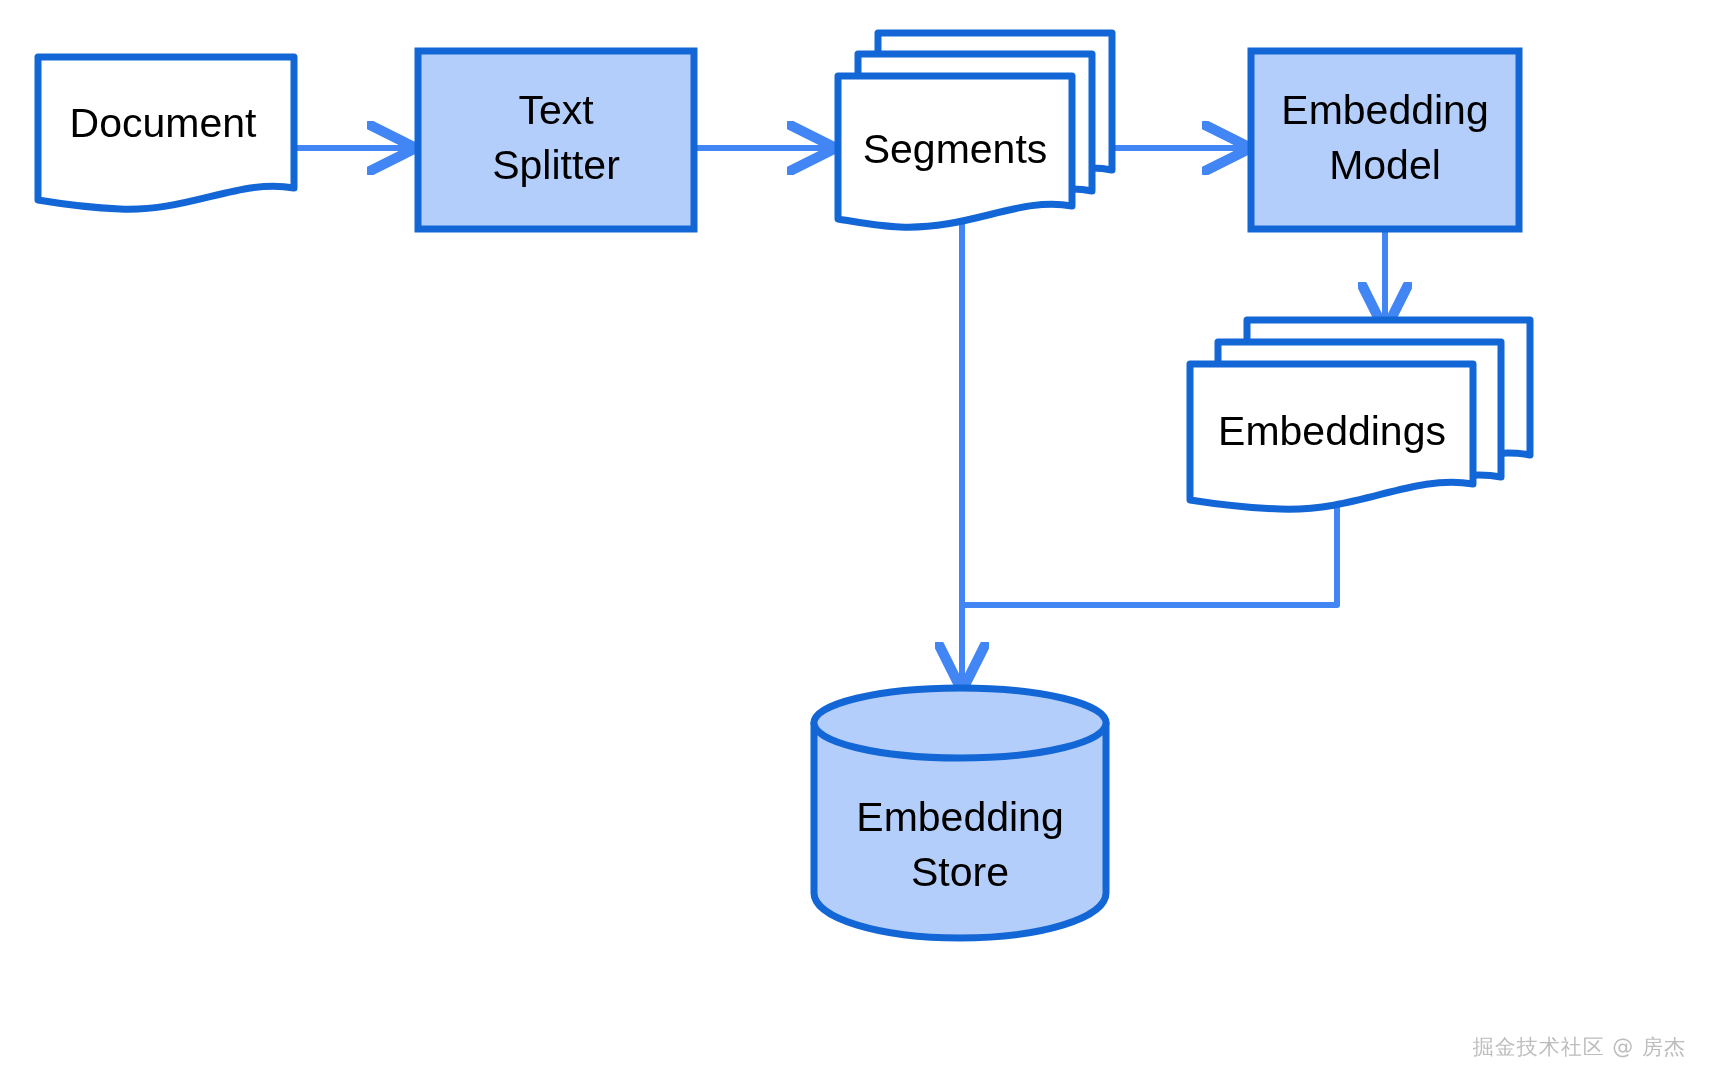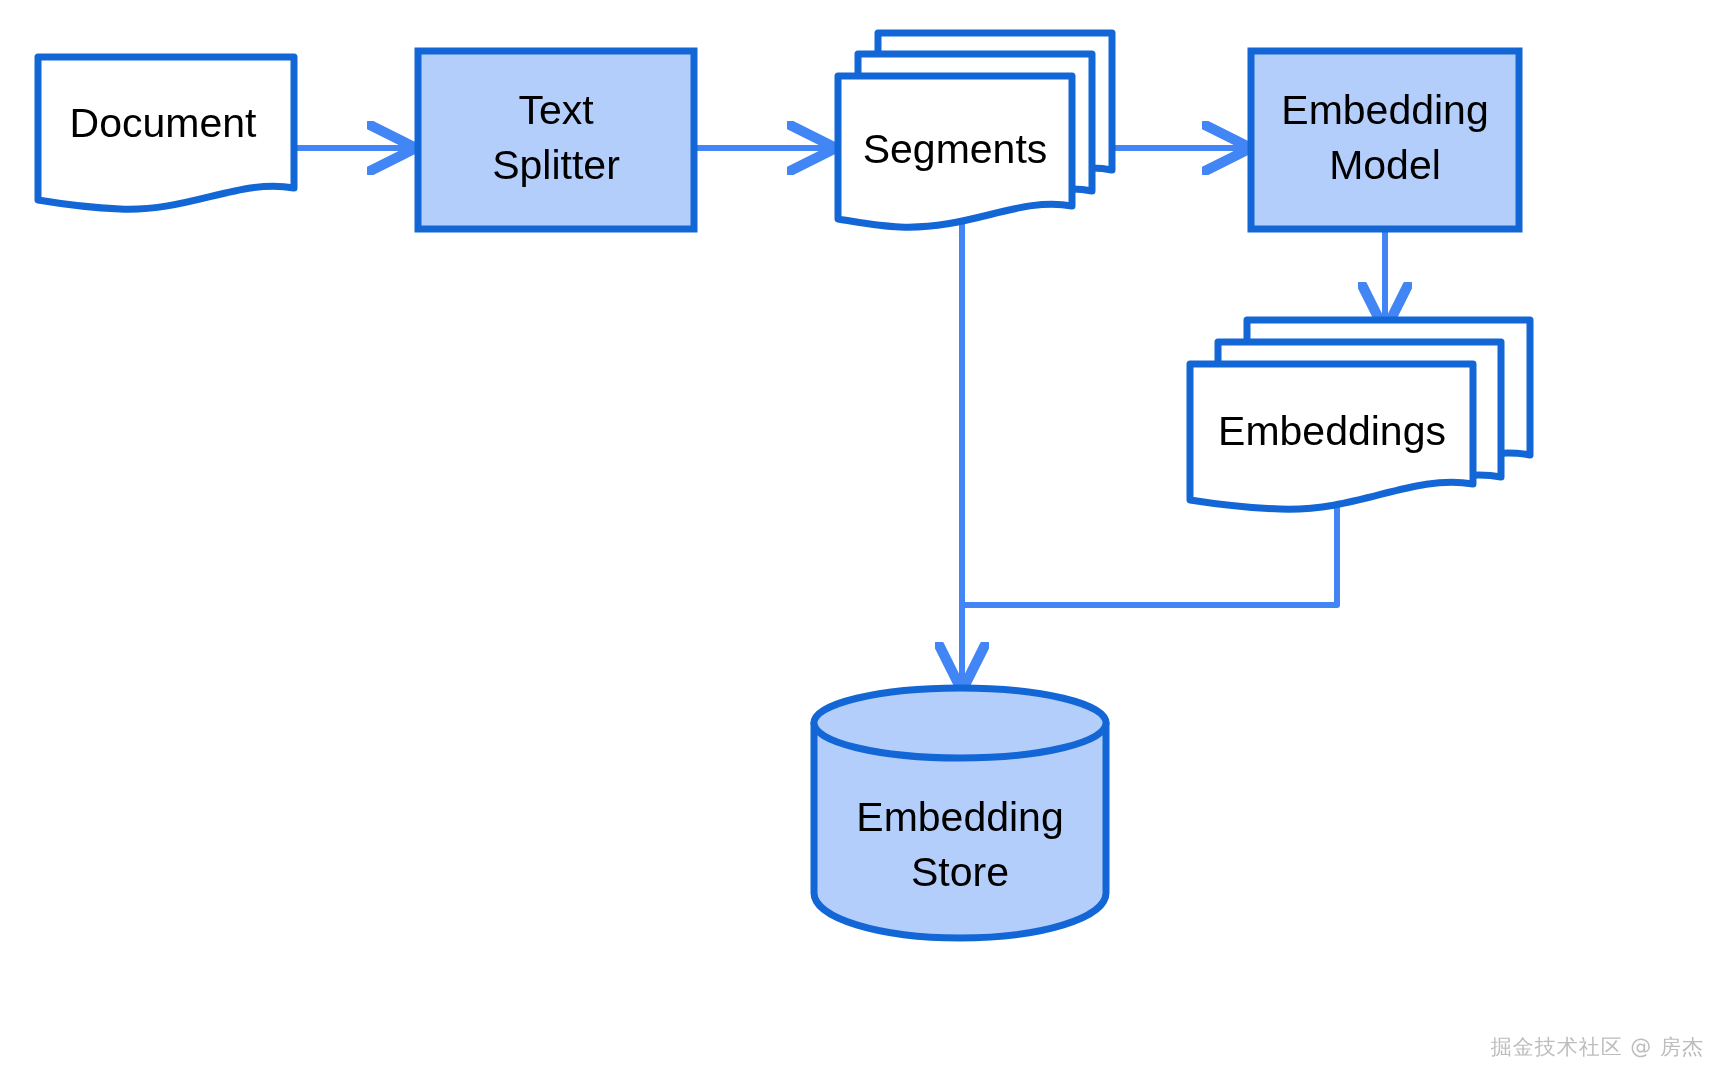--- a/index.html
+++ b/index.html
@@ -28,21 +28,21 @@
   .shape-label {
     font-family: "Liberation Sans", sans-serif;
     font-size: 41px;
     fill: #000000;
     text-anchor: middle;
     dominant-baseline: middle;
     white-space: pre;
   }
   .watermark-text {
     position: absolute;
-    right: 4px;
+    right: 22px;
     bottom: 28px;
     font-family: "DejaVu Sans", sans-serif;
     font-size: 21px;
     color: #bdbdbd;
     letter-spacing: 1px;
     user-select: none;
   }
 </style>
 </head>
 <body>

